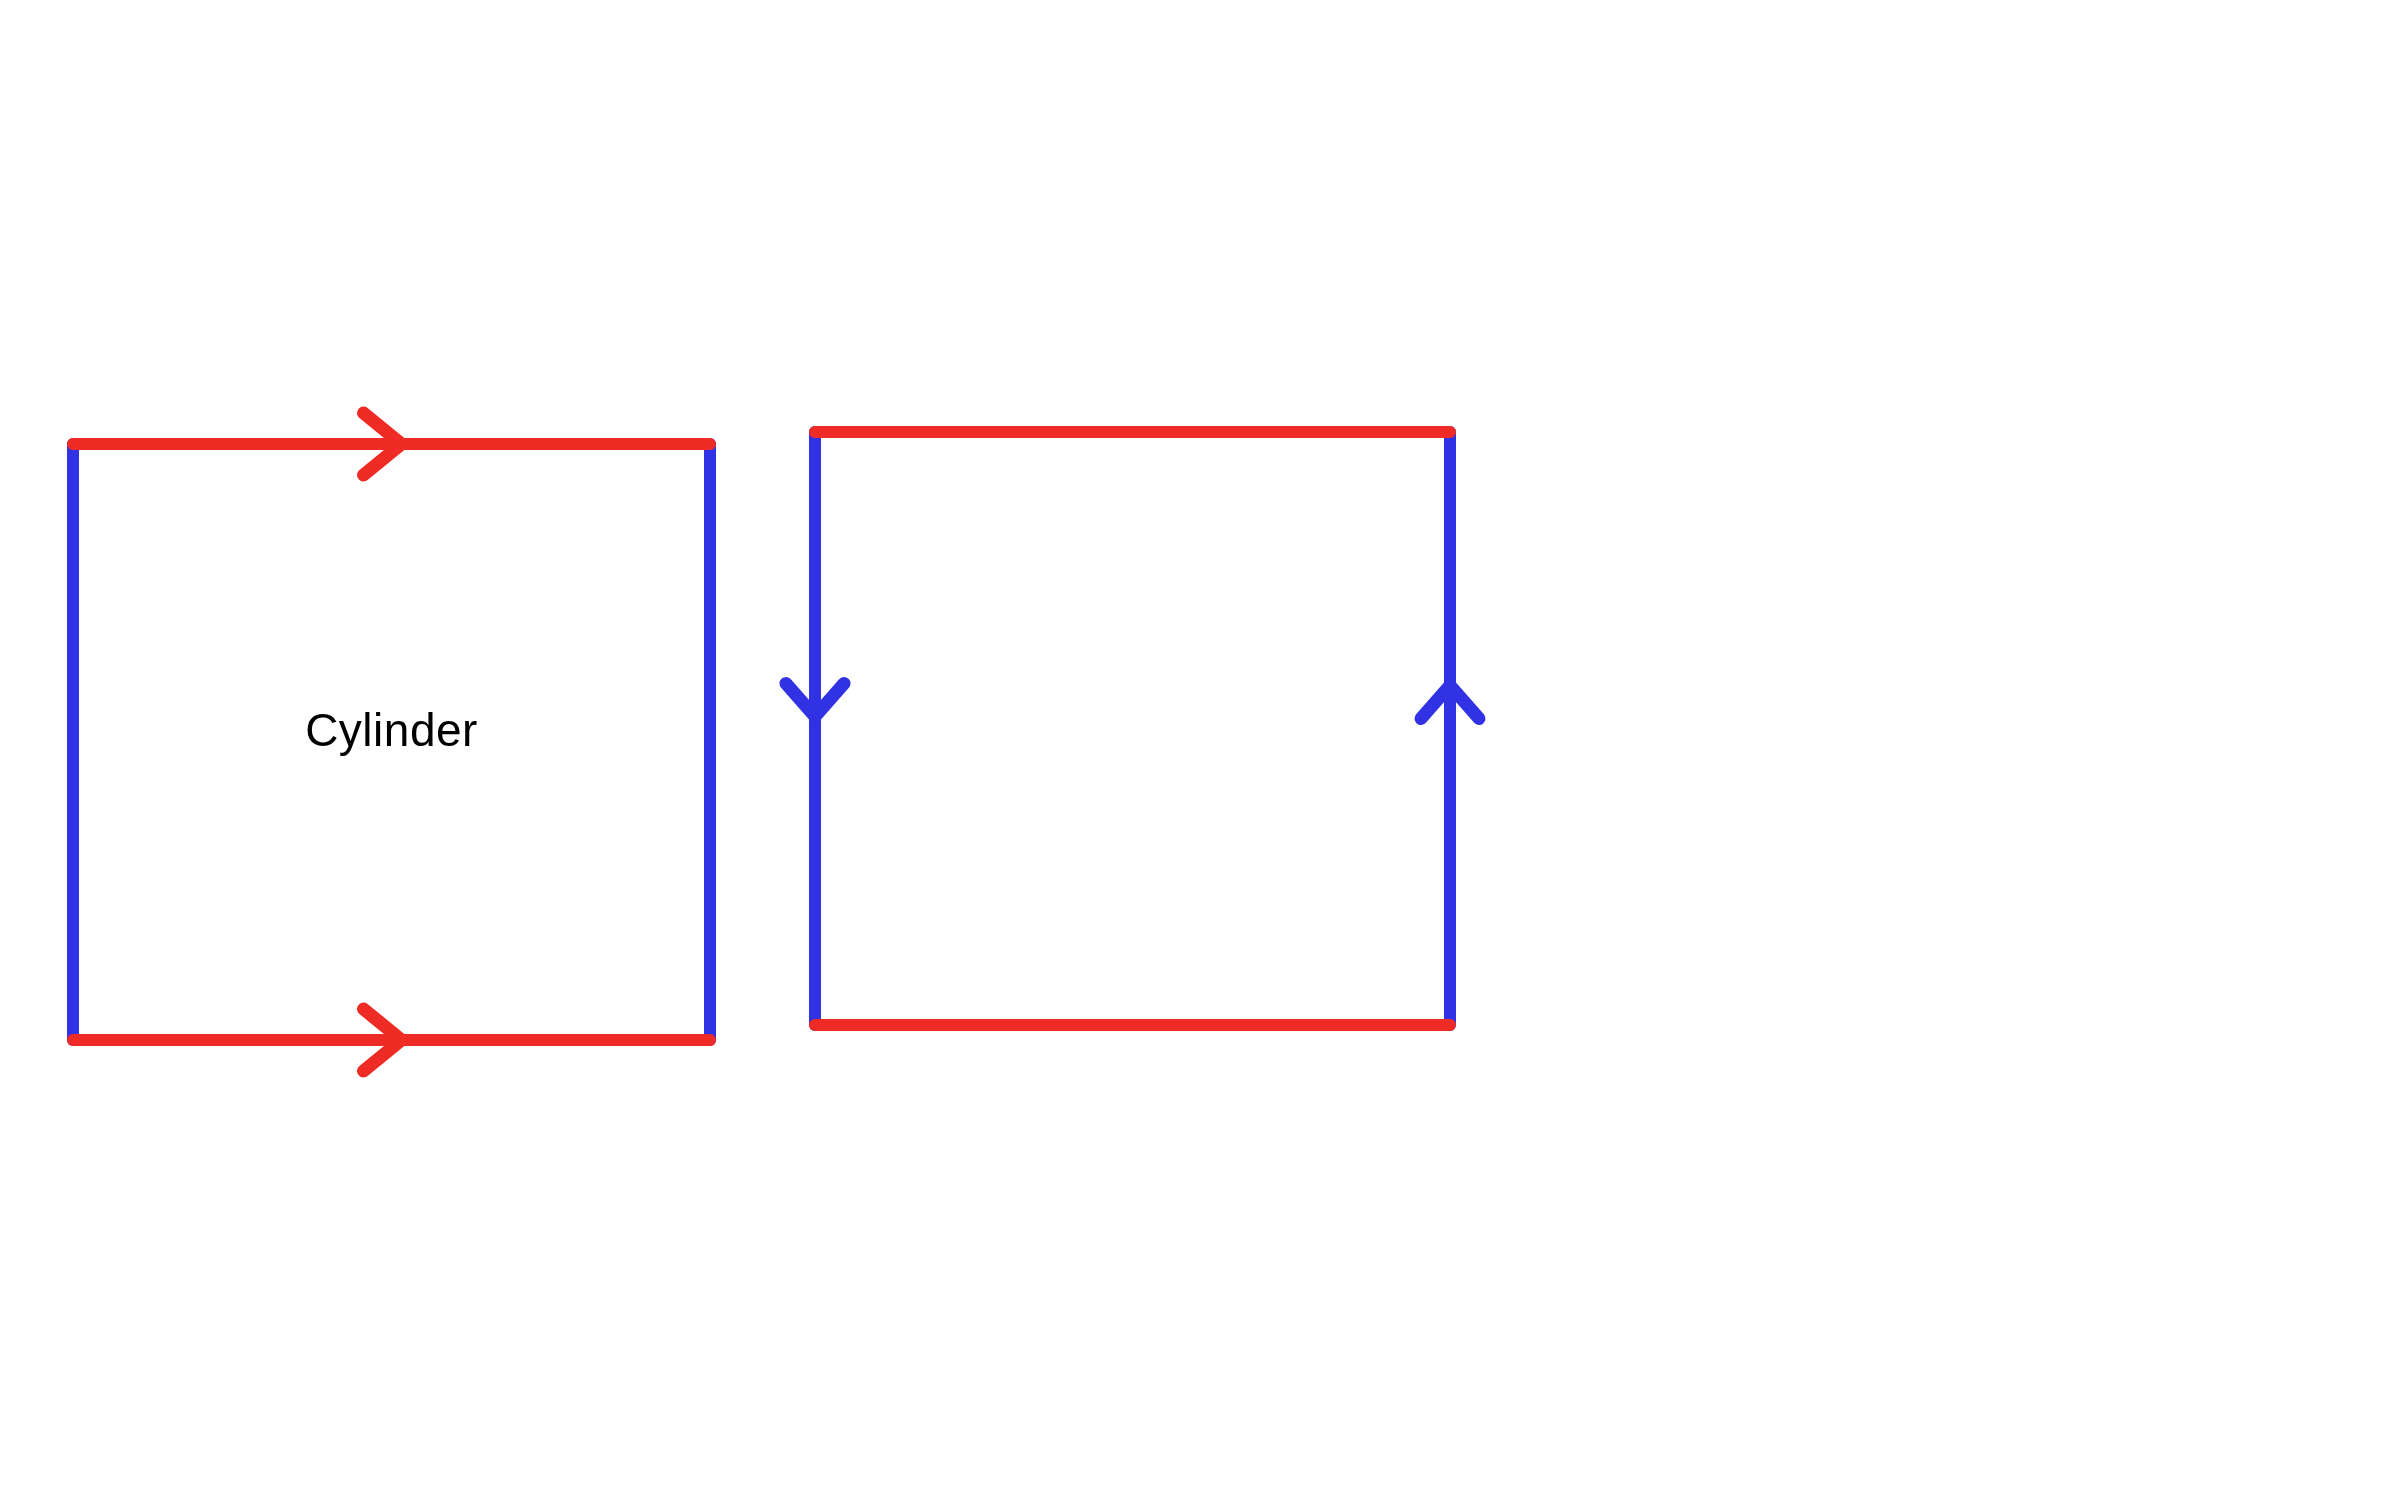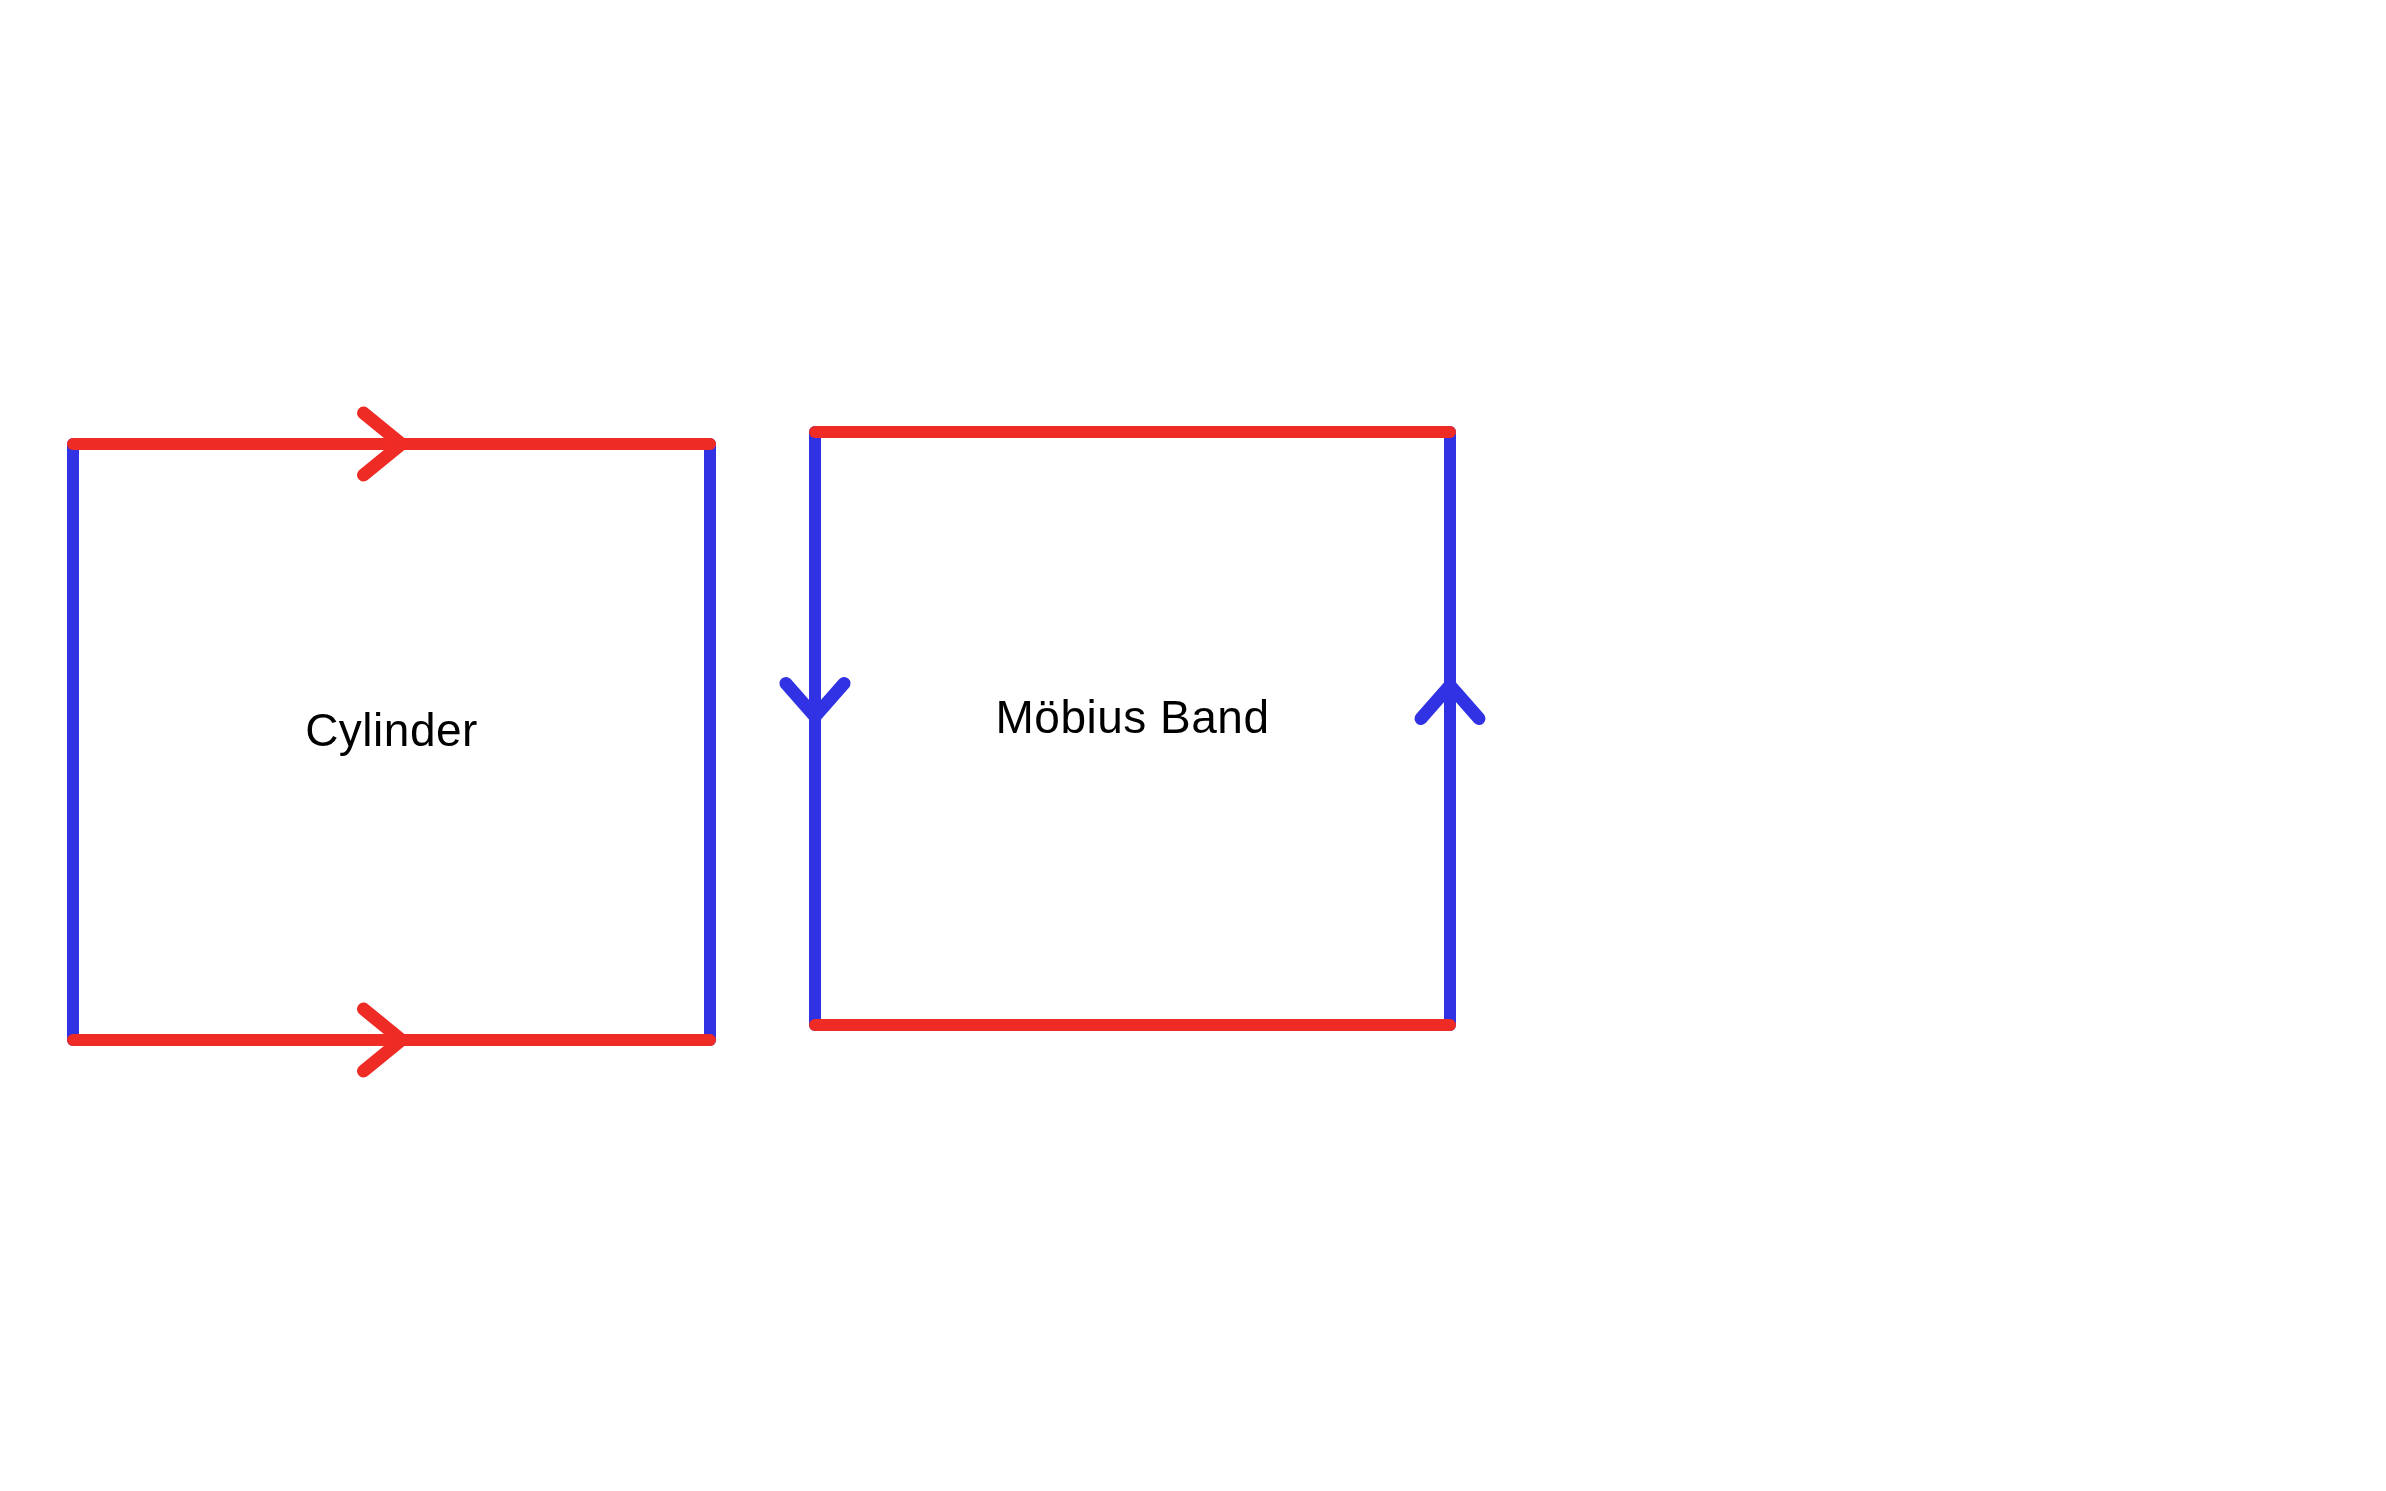--- a/index.html
+++ b/index.html
@@ -77,17 +77,16 @@
     <svg viewBox="0 0 635 593" width="635" height="593" aria-hidden="true">
       <line class="edge v" x1="0" y1="0" x2="0" y2="593"></line>
       <line class="edge v" x1="635" y1="0" x2="635" y2="593"></line>
       <line class="edge h" x1="0" y1="0" x2="635" y2="0"></line>
       <line class="edge h" x1="0" y1="593" x2="635" y2="593"></line>
       <polyline class="arrow h" points="279.5,-31 327.5,0 279.5,31" style="display: none;"></polyline>
       <polyline class="arrow h" points="279.5,562 327.5,593 279.5,624" style="display: none;"></polyline>
       <polyline class="arrow v" points="-29,251.5 0,284.5 29,251.5"></polyline>
       <polyline class="arrow v" points="606,286.5 635,253.5 664,286.5"></polyline>
     </svg>
-    <figcaption class="label">Möbius Band</figcaption>
   </figure>
 
 
 </main>
 
 </body></html>

